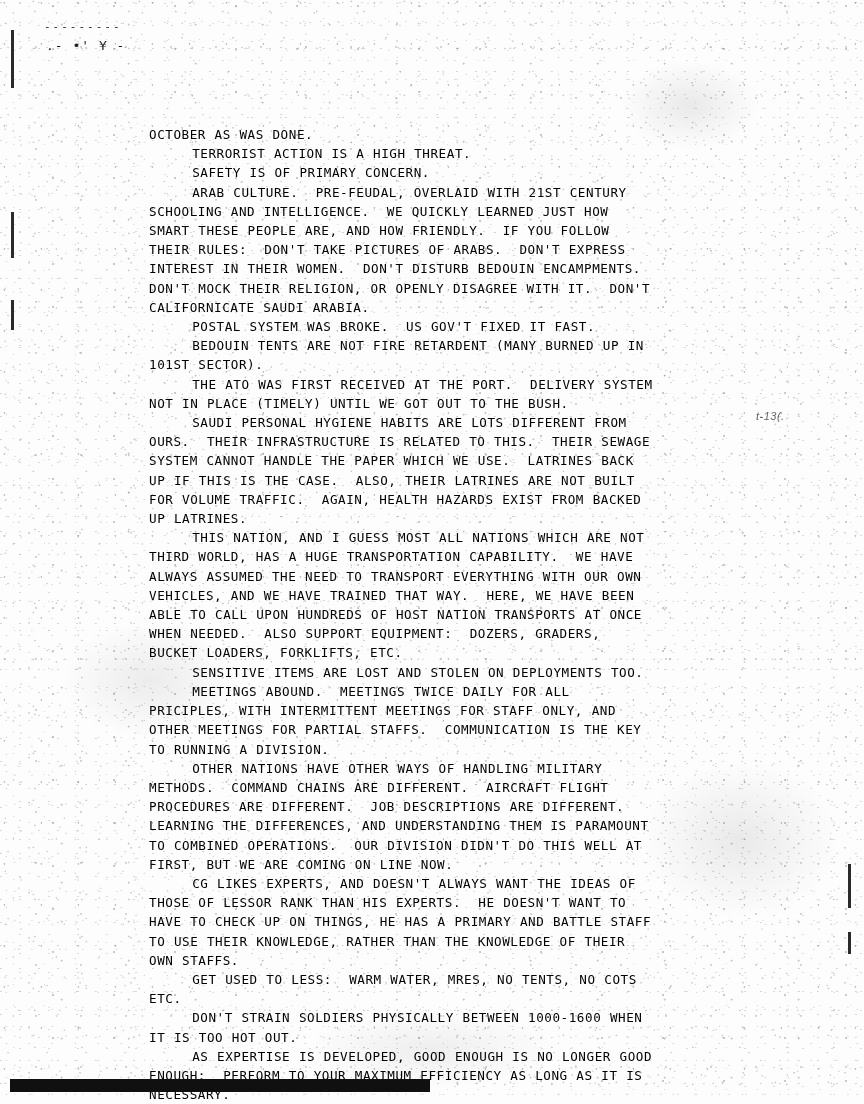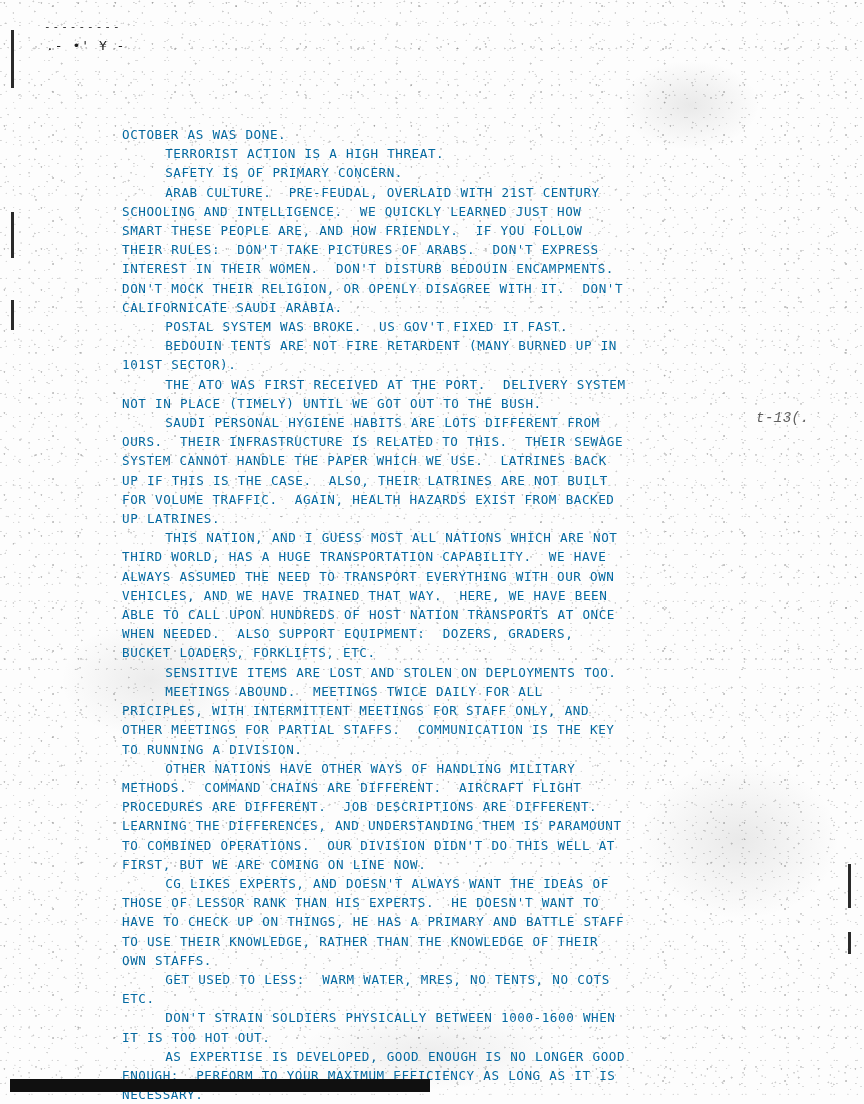--- a/index.html
+++ b/index.html
@@ -79,42 +79,42 @@
     left: 10px;
     bottom: 12px;
     width: 420px;
     height: 13px;
     background: #101010;
   }
 
   
   #body-text {
     position: absolute;
-    left: 122px;
+    left: 149px;
     top: 125px;
     width: 600px;
-    color: #0369a1;
+    color: #000000;
     font-family: "DejaVu Sans Mono", "Liberation Mono", monospace;
     font-size: 12.6px;
     line-height: 19.2px;
     letter-spacing: 0.55px;
     white-space: pre-wrap;
     word-spacing: 0.5px;
   }
   #body-text .ln {
     display: block;
     white-space: pre;
   }
 
   
   .margin-note {
     position: absolute;
     color: #2a2a2a;
-    font-family: Liberation Mono, monospace;
-    font-size: 14px;
+    font-family: Liberation Sans, sans-serif;
+    font-size: 11px;
     font-style: italic;
     letter-spacing: 0.5px;
     opacity: 0.75;
   }
 
   
   .blotch {
     position: absolute;
     border-radius: 50%;
     pointer-events: none;

